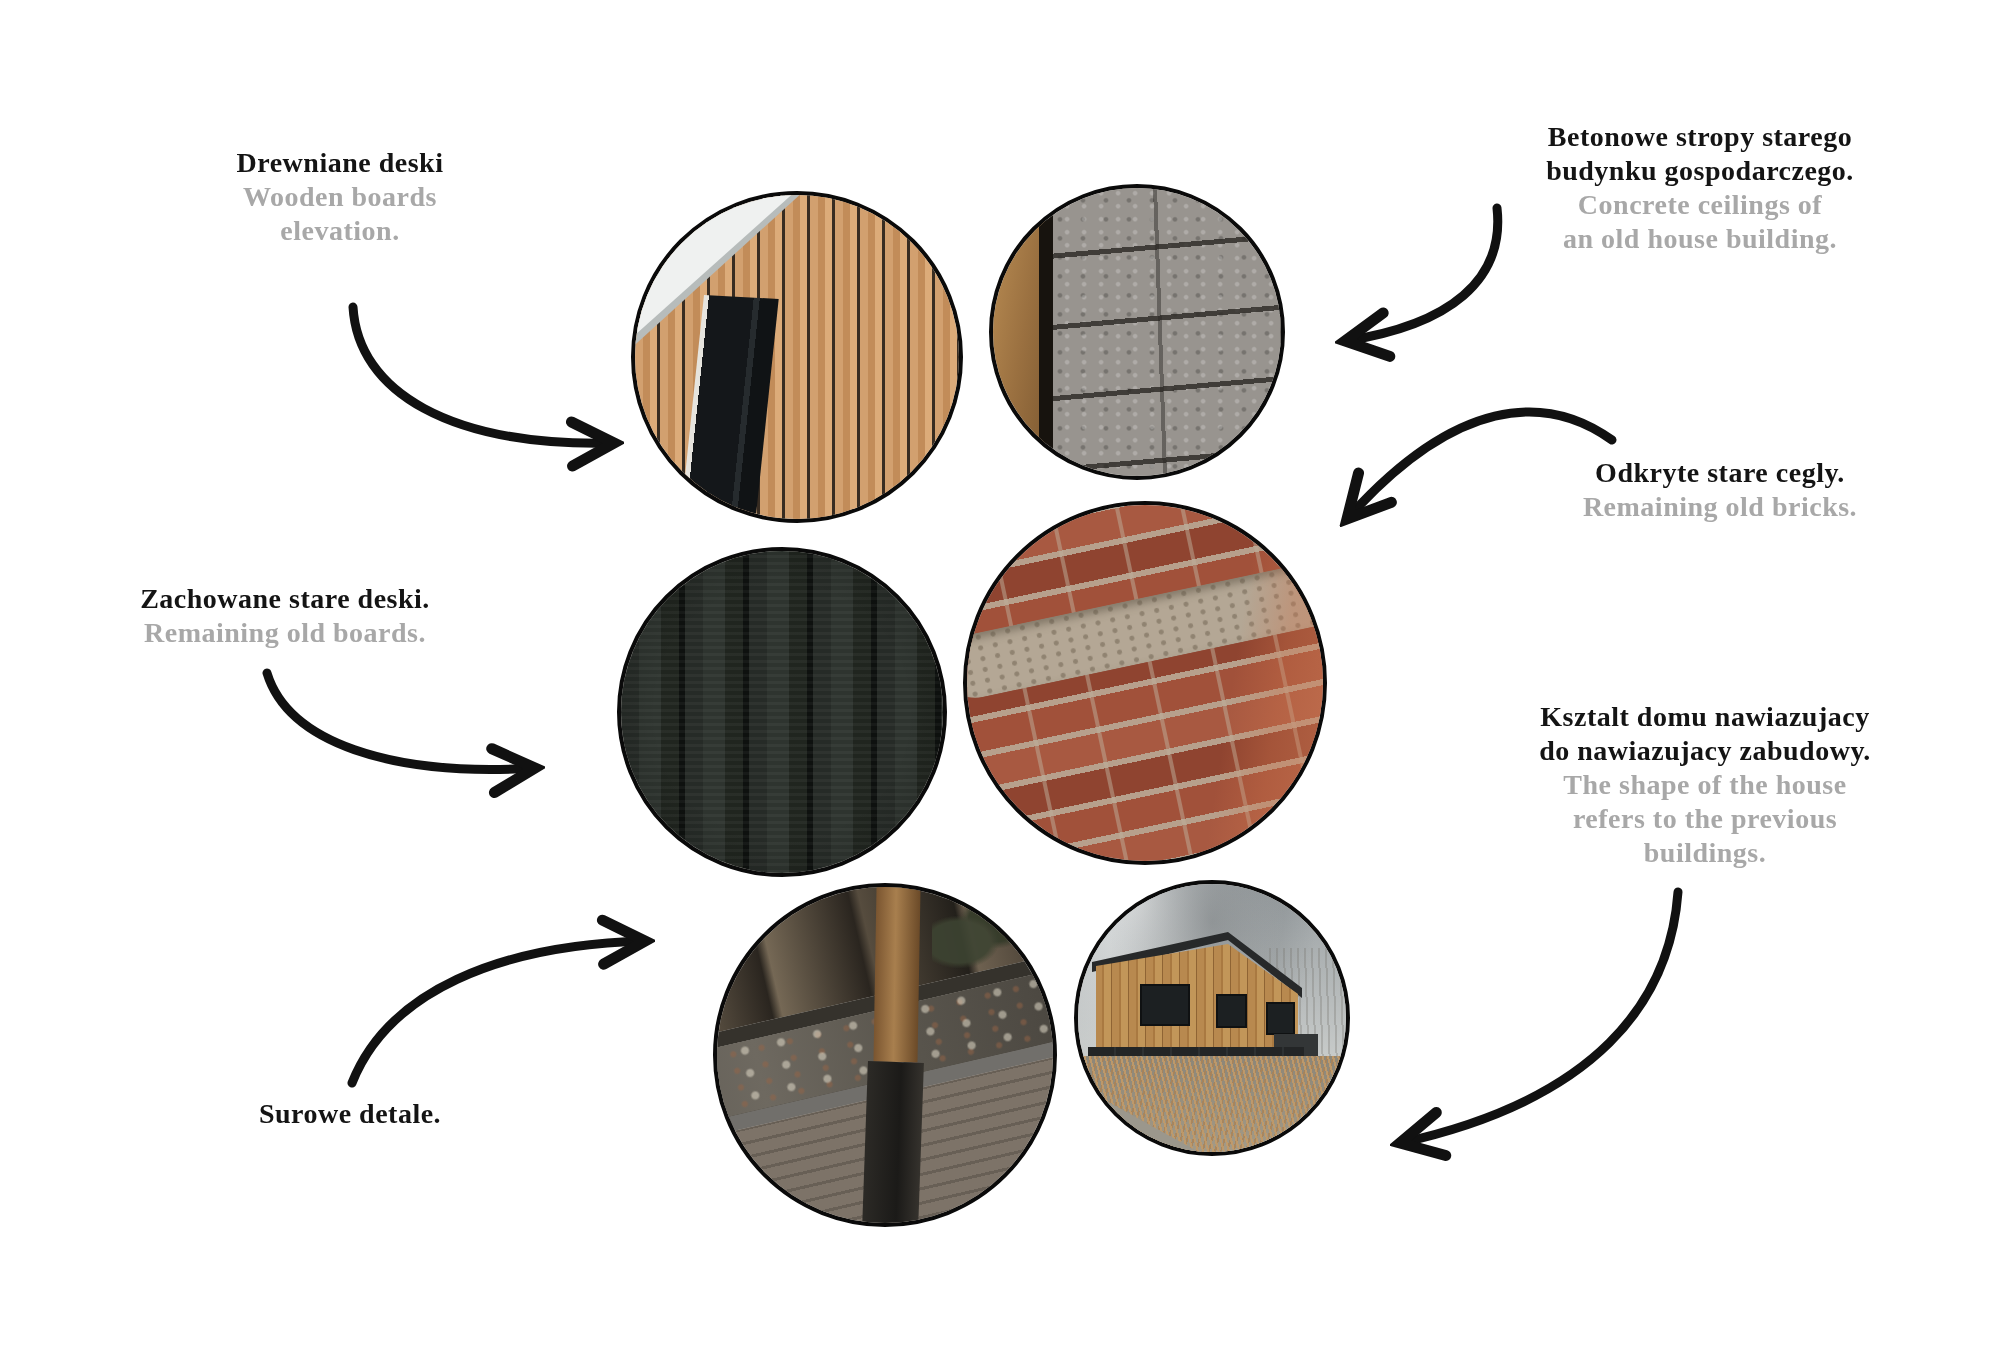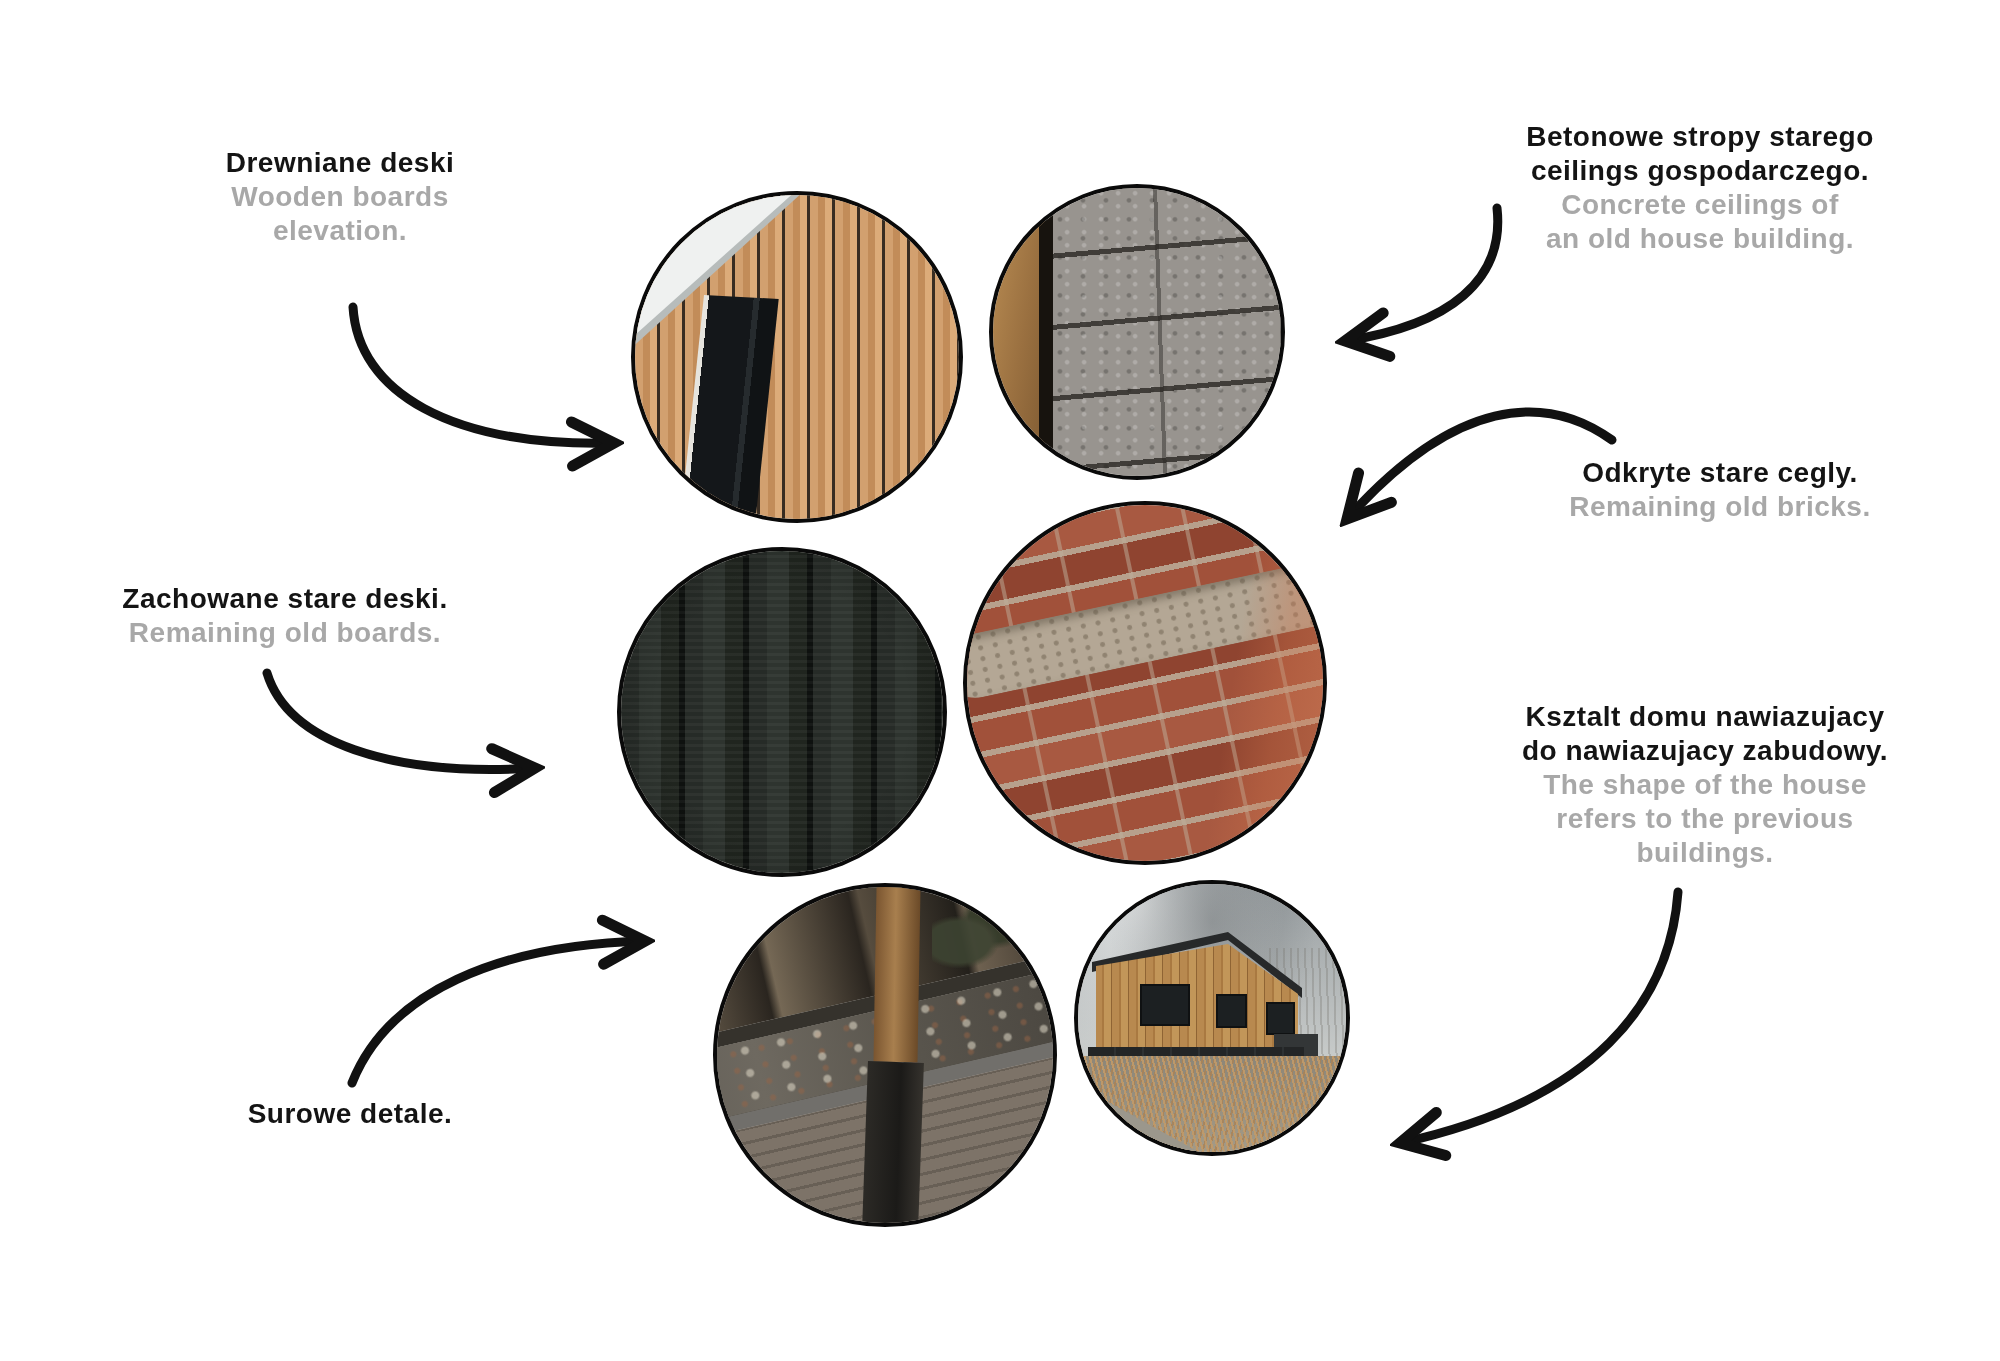--- a/index.html
+++ b/index.html
@@ -1,18 +1,18 @@
 <!DOCTYPE html>
 <html><head>
 <meta charset="utf-8">
 <style>
   html,body { margin:0; padding:0; background:#ffffff; }
   .canvas {
     position:relative; width:2000px; height:1361px; background:#ffffff;
-    overflow:hidden; font-family:Liberation Sans, sans-serif;
+    overflow:hidden; font-family:Liberation Serif, serif;
   }
 
   
   .note { position:absolute; text-align:center; font-weight:700; letter-spacing:.5px; }
   .note .pl { color:#141414; font-size:28px; line-height:34px; }
   .note .en { color:#a8a8a8; font-size:28px; line-height:34px; }
 
   
   .arrows { position:absolute; left:0; top:0; width:2000px; height:1361px; pointer-events:none; }
 
@@ -140,21 +140,21 @@
   </svg>
 
   <div class="note" style="left:140px;top:146px;width:400px">
     <div class="pl">Drewniane deski</div>
     <div class="en">Wooden boards</div>
     <div class="en">elevation.</div>
   </div>
 
   <div class="note" style="left:1475px;top:120px;width:450px">
     <div class="pl">Betonowe stropy starego</div>
-    <div class="pl">ceilings gospodarczego.</div>
+    <div class="pl">budynku gospodarczego.</div>
     <div class="en">Concrete ceilings of</div>
     <div class="en">an old house building.</div>
   </div>
 
   <div class="note" style="left:1495px;top:456px;width:450px">
     <div class="pl">Odkryte stare cegly.</div>
     <div class="en">Remaining old bricks.</div>
   </div>
 
   <div class="note" style="left:85px;top:582px;width:400px">

